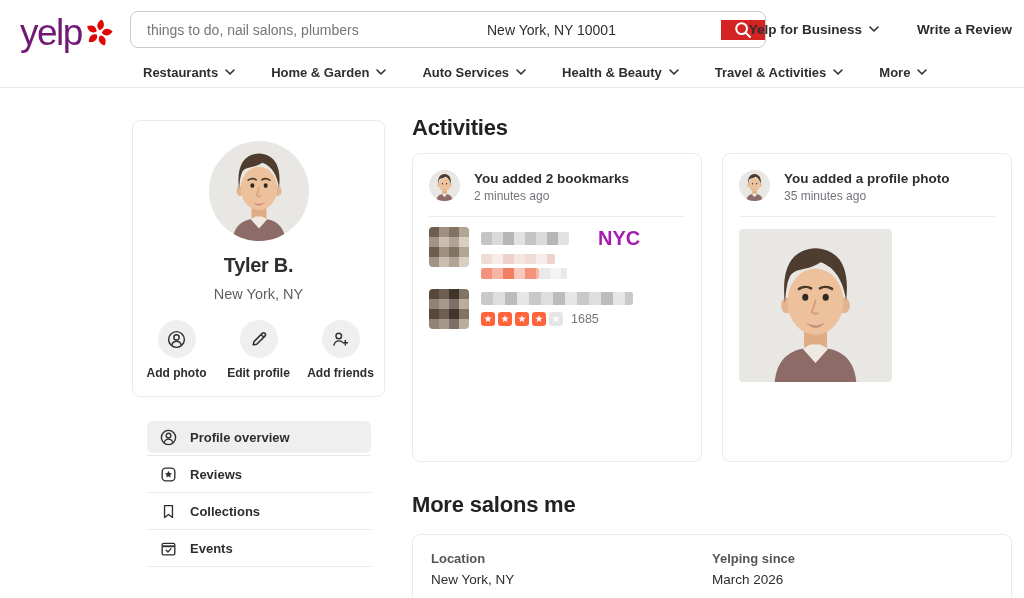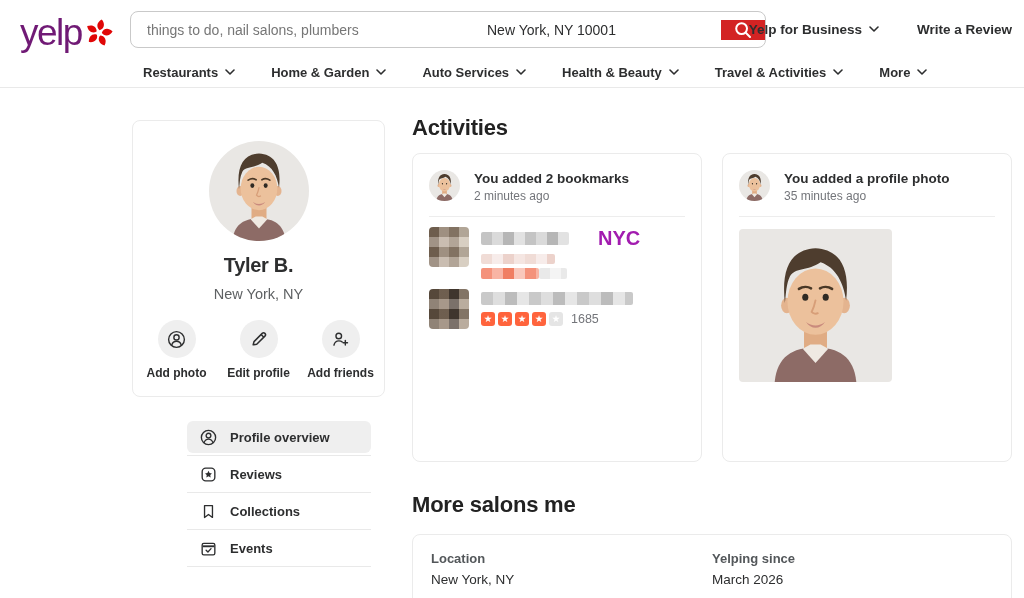--- a/index.html
+++ b/index.html
@@ -44,21 +44,21 @@
   .avatar-lg { width:100px; height:100px; border-radius:50%; overflow:hidden; margin:0 auto; }
   .profile-name { margin-top:13px; font-size:20px; font-weight:800; letter-spacing:-0.3px; }
   .profile-loc { margin-top:9px; font-size:14.5px; color:#5e6163; }
   .profile-actions { margin-top:18px; display:flex; justify-content:center; gap:10px; }
   .p-action { width:72px; cursor:pointer; }
   .p-action-circle { width:38px; height:38px; border-radius:50%; background:#efefef;
     margin:0 auto; display:flex; align-items:center; justify-content:center; }
   .p-action-label { margin-top:8px; font-size:12px; font-weight:600; color:#2d2e2f; }
 
   .side-menu { position:absolute; left:147px; top:419px; width:224px; }
-  .menu-row { border-bottom:1px solid #e9e9e9; padding:2px 0;margin-left:40px; }
+  .menu-row { border-bottom:1px solid #e9e9e9; padding:2px 0; }
   .menu-row:first-child { border-top:none; }
   .menu-item { height:32px; display:flex; align-items:center; gap:12px; padding:0 12px;
     font-size:13px; font-weight:700; color:#2d2e2f; border-radius:6px; cursor:pointer; }
   .menu-item.active { background:#efefef; }
   .mi-icon { width:19px; height:19px; flex:0 0 auto; display:flex; }
 
   
   .h2 { position:absolute; font-size:22px; font-weight:800; letter-spacing:-0.2px; color:#222; }
   .h2-activities { left:412px; top:115px; }
   .h2-about { left:412px; top:492px; }

